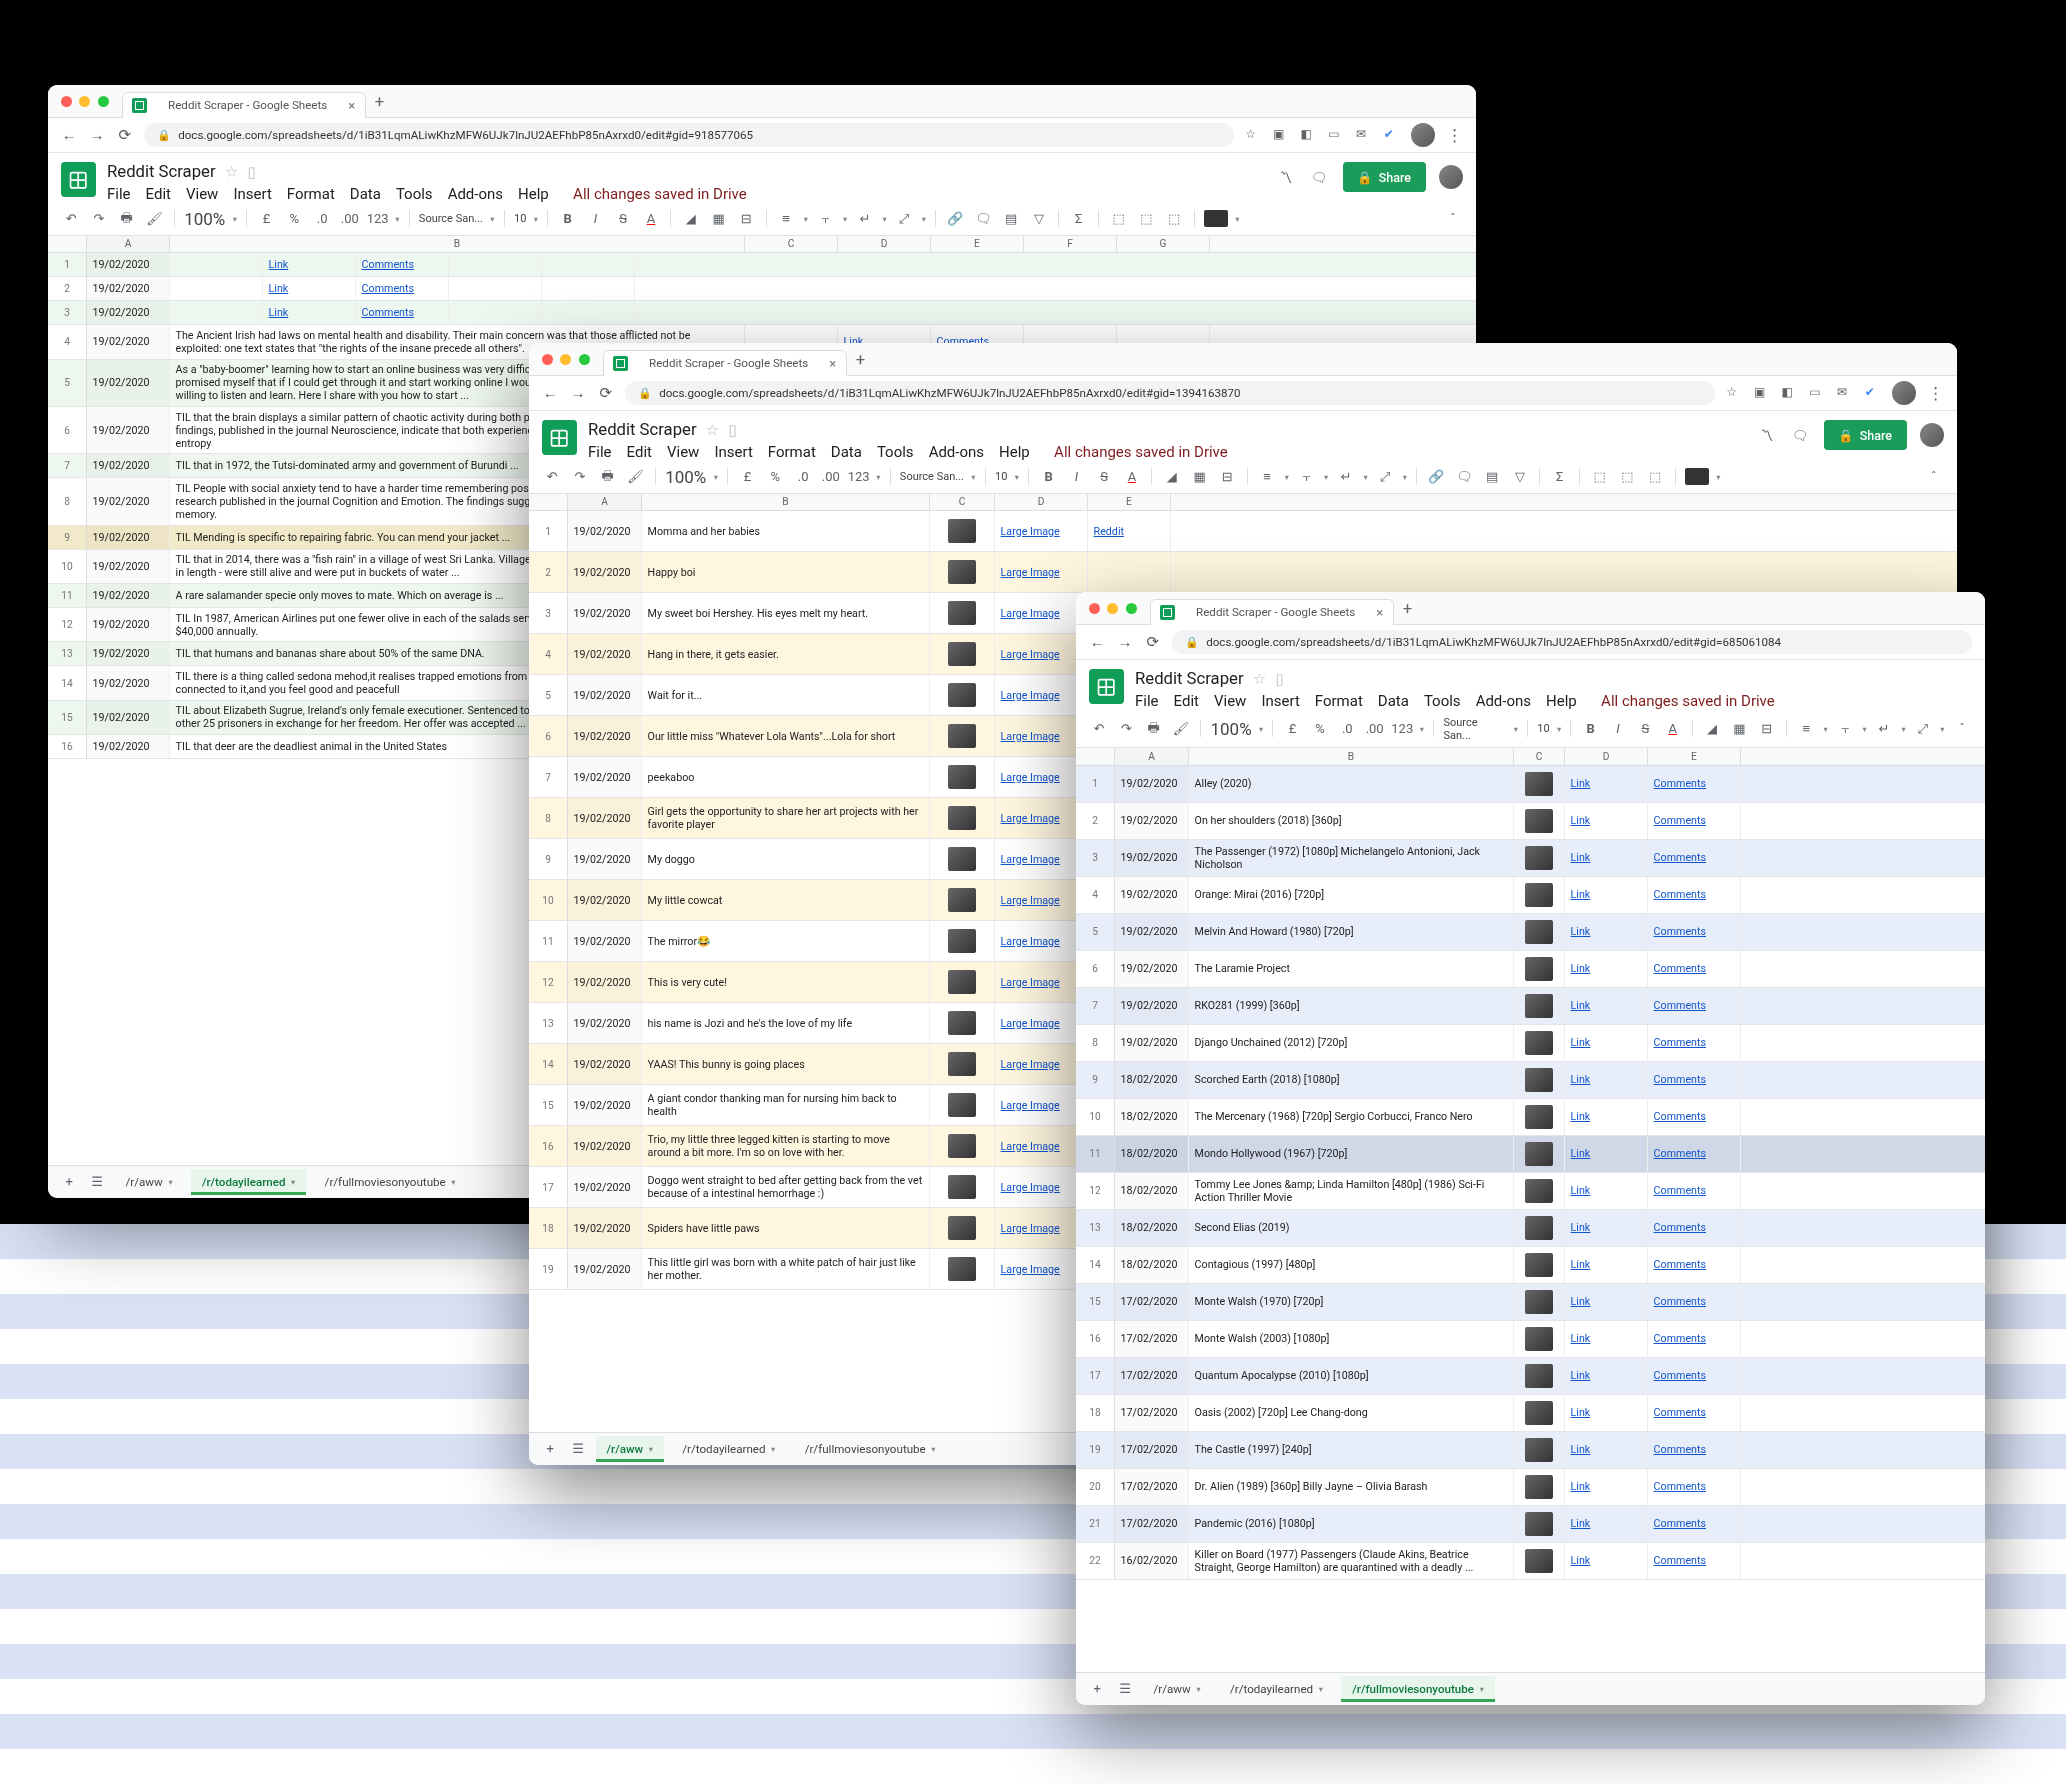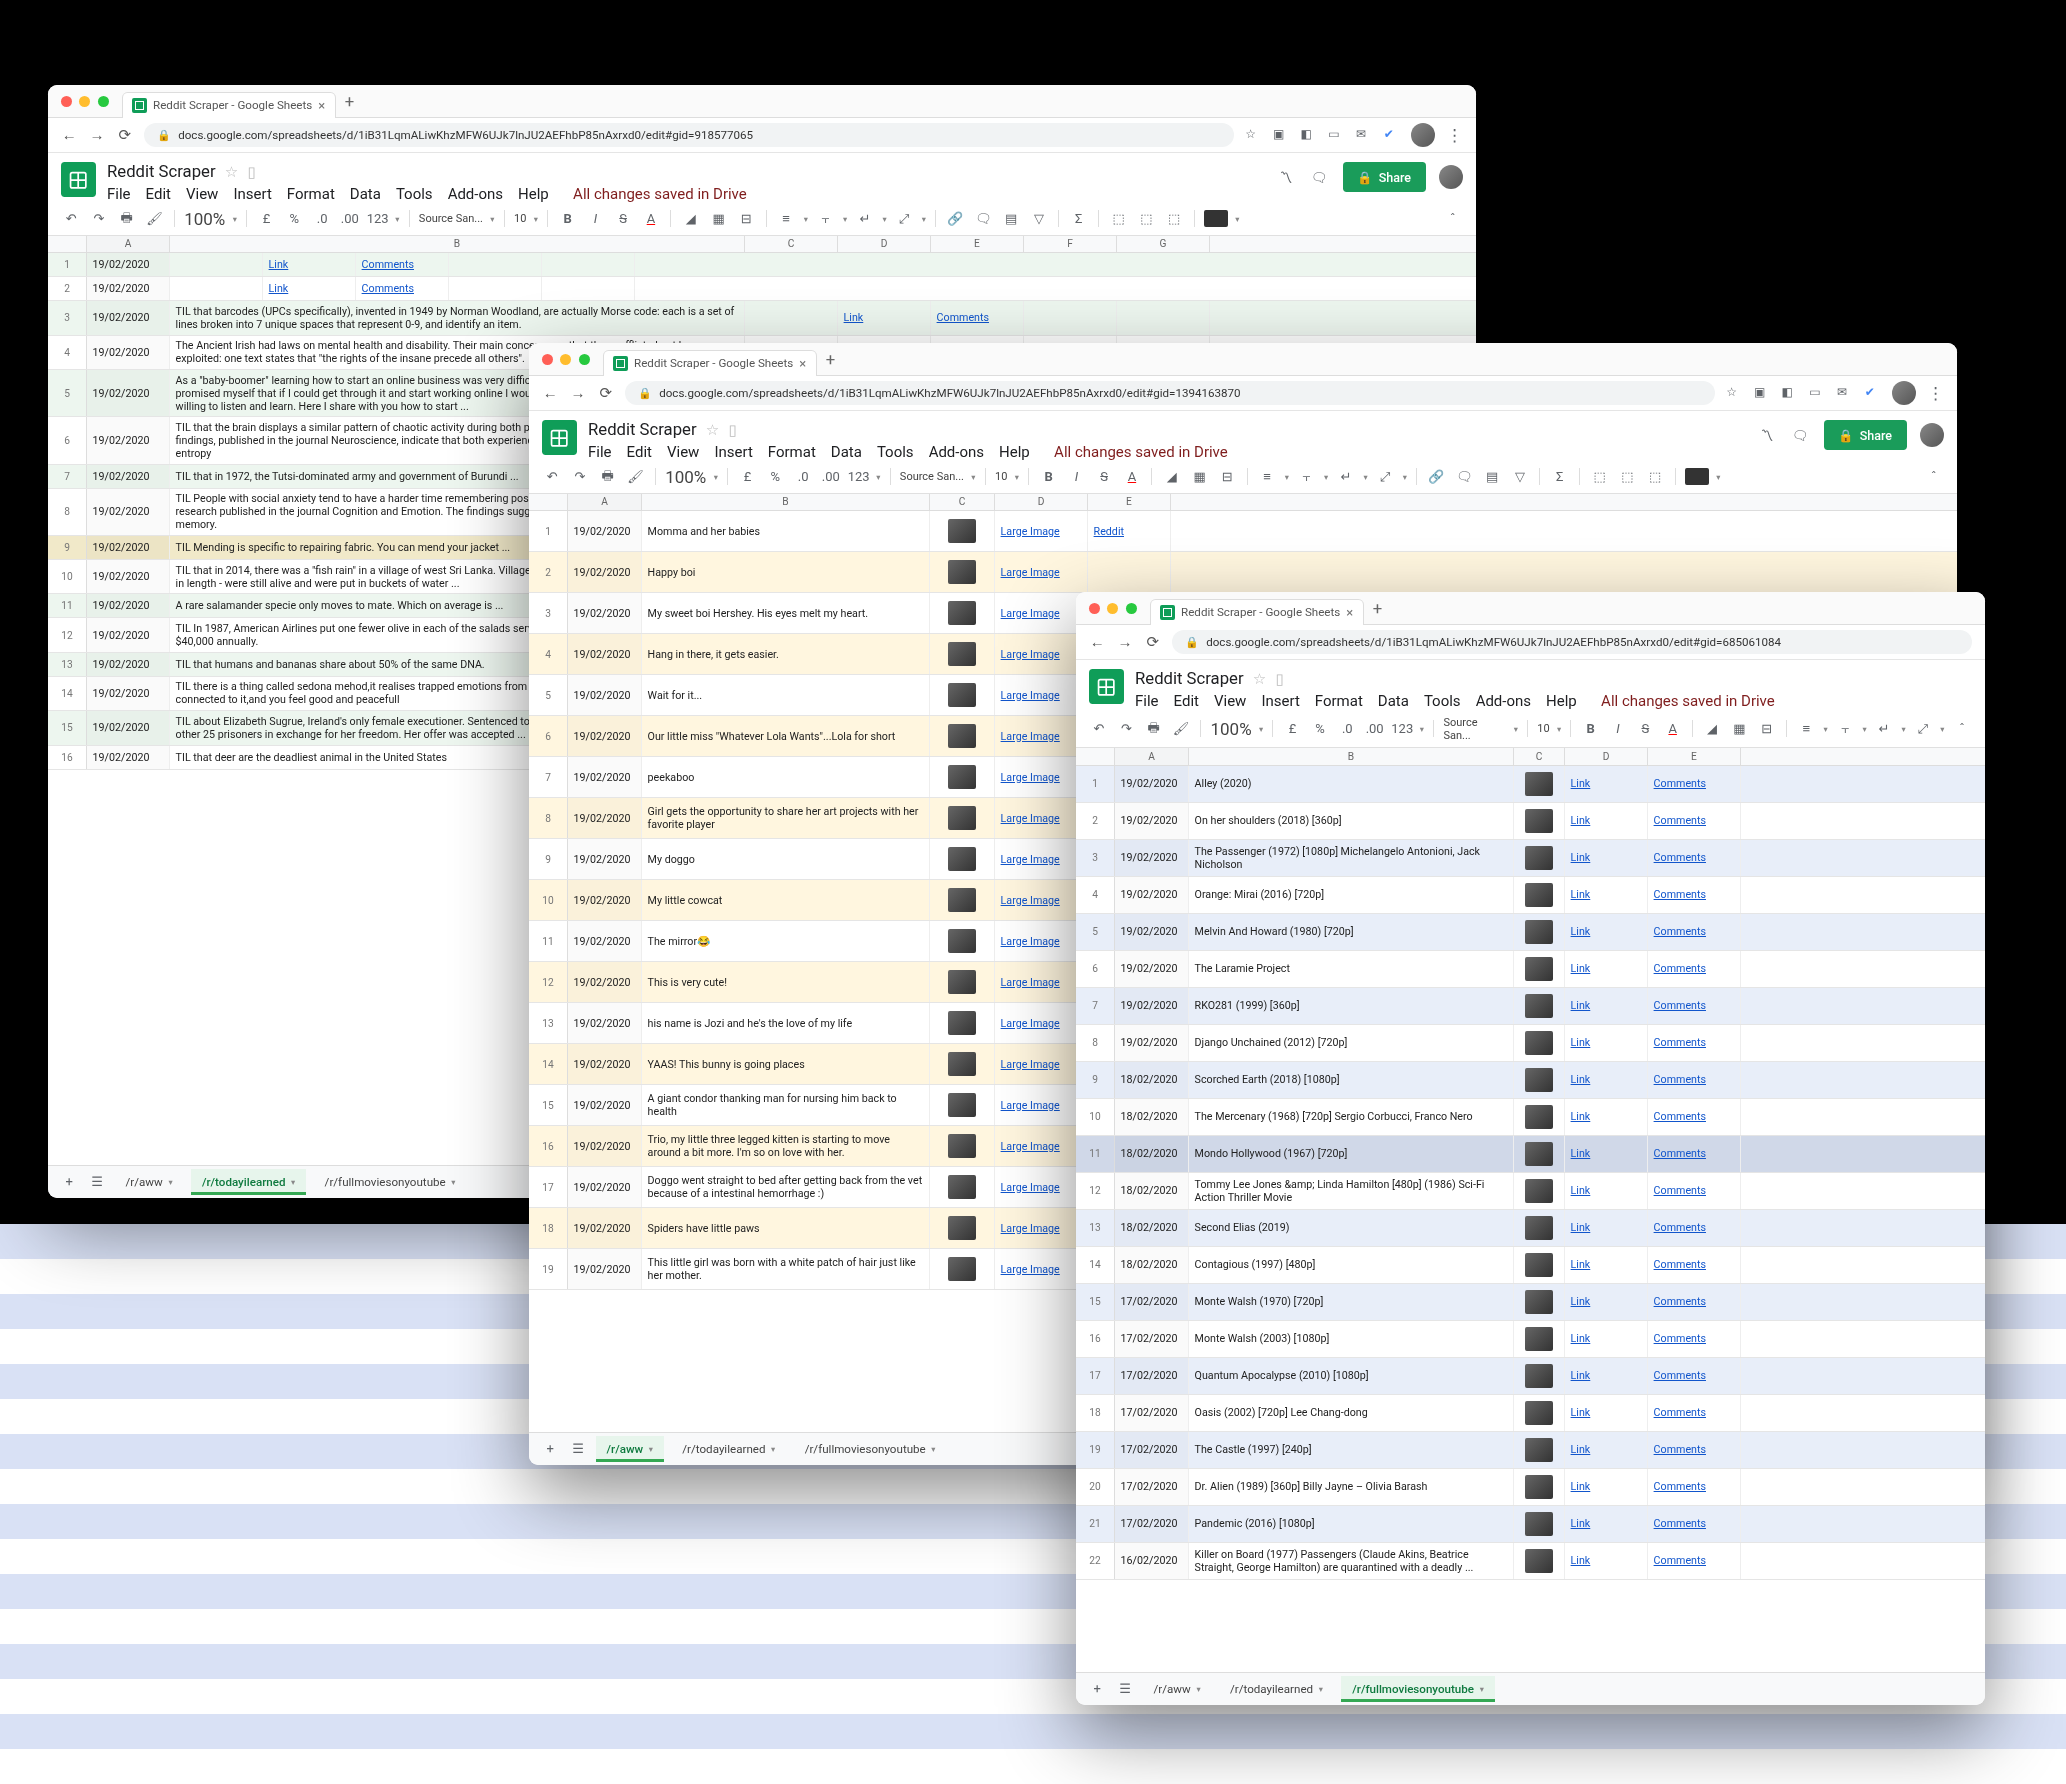--- a/index.html
+++ b/index.html
@@ -4,21 +4,21 @@
 <style>
 * { margin:0; padding:0; box-sizing:border-box; font-family:-apple-system,BlinkMacSystemFont,"Segoe UI",Roboto,Arial,sans-serif; }
 body { background:#000; width:2067px; height:1785px; position:relative; overflow:hidden; }
 .stripes { position:absolute; top:1224px; left:0; width:100%; height:649px;
   background:repeating-linear-gradient(180deg,#d9e1f5 0 35px,#fff 35px 70px); }
 .window { position:absolute; background:#fff; border-radius:9.3px; box-shadow:0 28px 74px rgba(0,0,0,.45); overflow:hidden; display:flex; flex-direction:column; }
 .titlebar { height:33px; background:#fafafa; border-bottom:0.9px solid #ddd; display:flex; align-items:center; padding:0 13px; font-size:11.6px; color:#555; }
 .dots { display:flex; gap:7.4px; margin-right:13px; }
 .dot { width:11px; height:11px; border-radius:50%; }
 .dot.r{background:#ff5f56}.dot.y{background:#ffbd2e}.dot.g{background:#27c93f}
-.tab { display:flex; align-items:center; gap:6px; padding:3.7px 9.3px; background:#fff; border:0.9px solid #ddd; border-bottom:none; border-radius:5.6px 5.6px 0 0; height:26px; margin-top:7.4px; font-size:11.6px; }
+.tab { display:flex; align-items:center; gap:21px; padding:3.7px 9.3px; background:#fff; border:0.9px solid #ddd; border-bottom:none; border-radius:5.6px 5.6px 0 0; height:26px; margin-top:7.4px; font-size:11.6px; }
 .sheet-glyph { width:15px; height:15px; background:#0f9d58; border-radius:1.9px; position:relative; }
 .sheet-glyph:after{content:"";position:absolute;inset:2.8px;border:0.9px solid #fff;}
 .tab-close { font-size:13px; color:#777; }
 .plus { margin-left:9.3px; font-size:16.7px; color:#666; }
 .addr { height:35px; display:flex; align-items:center; gap:11px; padding:0 13px; border-bottom:0.9px solid #e5e5e5; font-size:12px; }
 .nav-ic { width:16.7px; height:16.7px; display:flex; align-items:center; justify-content:center; color:#555; font-size:15px; }
 .url { flex:1; background:#f1f3f4; border-radius:15px; padding:4.6px 13px; font-size:11.6px; color:#333; display:flex; align-items:center; gap:7.4px; }
 .lock{font-size:11px;}
 .ext-ic { width:16.7px; height:16.7px; color:#5f6368; }
 .avatar { width:24px; height:24px; border-radius:50%; background:linear-gradient(135deg,#888,#555); }
@@ -236,21 +236,20 @@
         </div>
     <div class="cell cE">
           <span class="link">Comments</span>
         </div>
     <div class="cell cF"></div>
         <div class="cell cG"></div>
   </div>
       <div class="row odd">
     <div class="rn">3</div>
     <div class="cell cA">19/02/2020</div>
-    <div class="cell cB">TIL that barcodes (UPCs specifically), invented in 1949 by Norman Woodland, are actually Morse code: each is a set of lines broken into 7 unique spaces that represent 0-9, and identify an item.</div>
     <div class="cell cC"></div>
     <div class="cell cD">
           <span class="link">Link</span>
         </div>
     <div class="cell cE">
           <span class="link">Comments</span>
         </div>
     <div class="cell cF"></div>
         <div class="cell cG"></div>
   </div>

